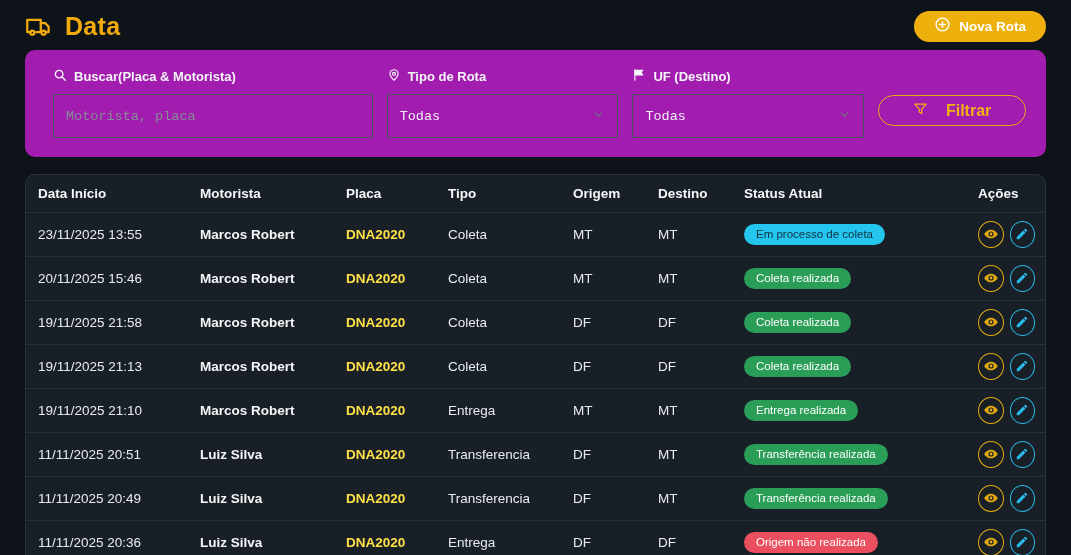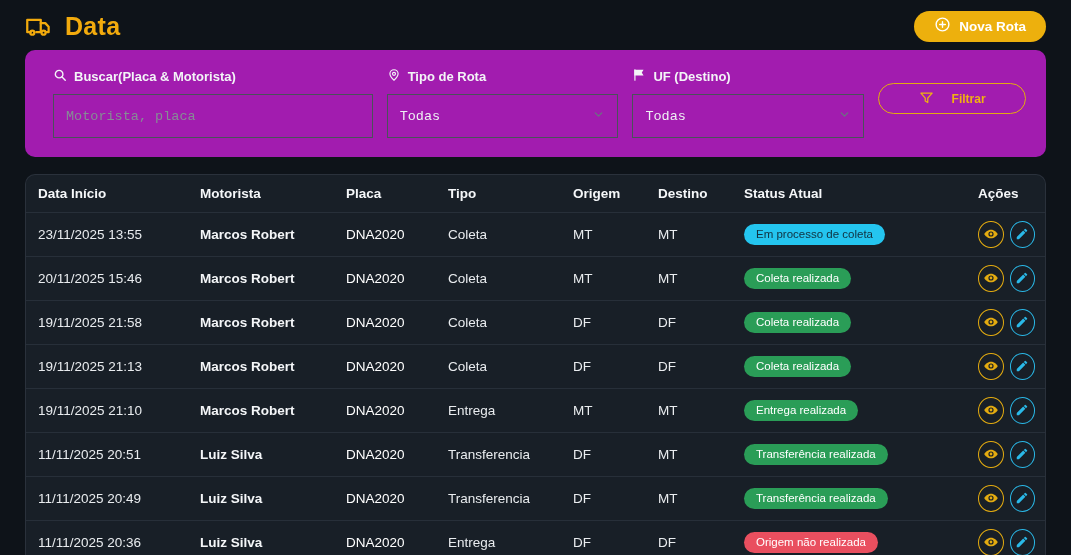--- a/index.html
+++ b/index.html
@@ -49,26 +49,26 @@
     background:transparent;
     border:1px solid #4a515a; border-radius:0;
     color:#eef1f4; font-size:13.5px;
     font-family:Liberation Mono, monospace;
     padding:0 12px;
     display:flex; align-items:center; justify-content:space-between;
   }
   input.control::placeholder { color:#868d95; }
   .select-value { color:#eef1f4; }
   .filtrar-btn {
-    margin-left:auto; margin-top:15px;
+    margin-left:auto; margin-top:27px;
     display:flex; align-items:center; justify-content:center; gap:18px;
     width:148px; height:31px;
     background:transparent;
     border:1.5px solid #e3ab10; border-radius:16px;
-    color:#f0b211; font-weight:bold; font-size:12px;
+    color:#f0b211; font-weight:bold; font-size:16px;
     font-family:"Liberation Sans", sans-serif;
     cursor:pointer;
   }
 
   
   .table-card {
     margin-top:17px;
     background:#181f27;
     border:1px solid #2a313b;
     border-radius:10px 10px 0 0;
@@ -80,21 +80,21 @@
     text-align:left; font-size:13.5px; font-weight:bold; color:#f5f7f9;
     padding:0 12px; height:37px;
   }
   tbody td {
     padding:8px 12px; height:39px;
     border-top:1px solid #272f39;
     font-size:13.5px; color:#e9ecef;
     white-space:nowrap; overflow:hidden;
   }
   td.cell-bold { font-weight:bold; color:#f4f6f8; }
-  td.cell-placa { font-weight:normal; color:#ffffff; }
+  td.cell-placa { font-weight:bold; color:#fde047; }
 
   .badge {
     display:inline-block;
     padding:4px 12px 5px 12px;
     border-radius:12px;
     font-size:11.5px; font-weight:normal;
     white-space:nowrap;
   }
   .badge--info    { background:#24c5ef; color:#11313f; }
   .badge--success { background:#2a9d57; color:#ffffff; }

